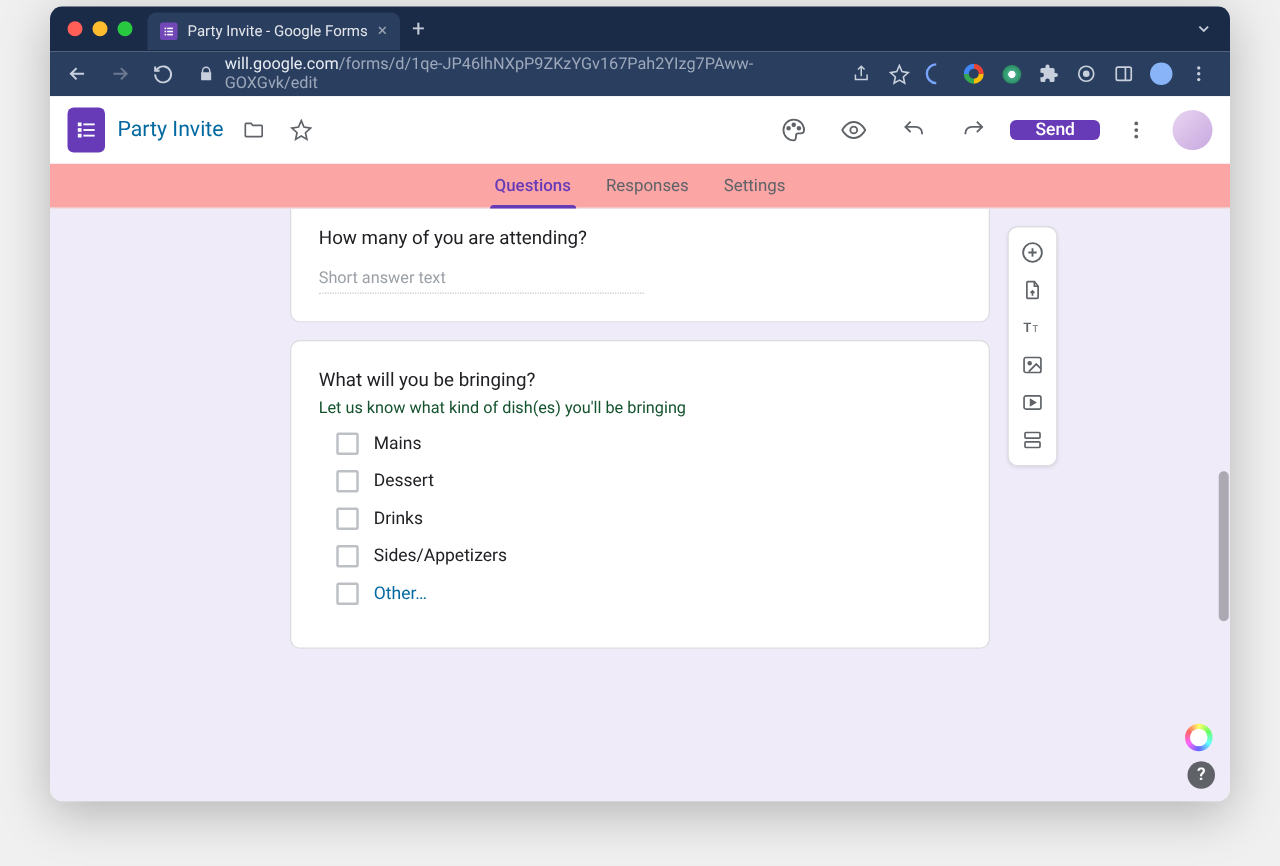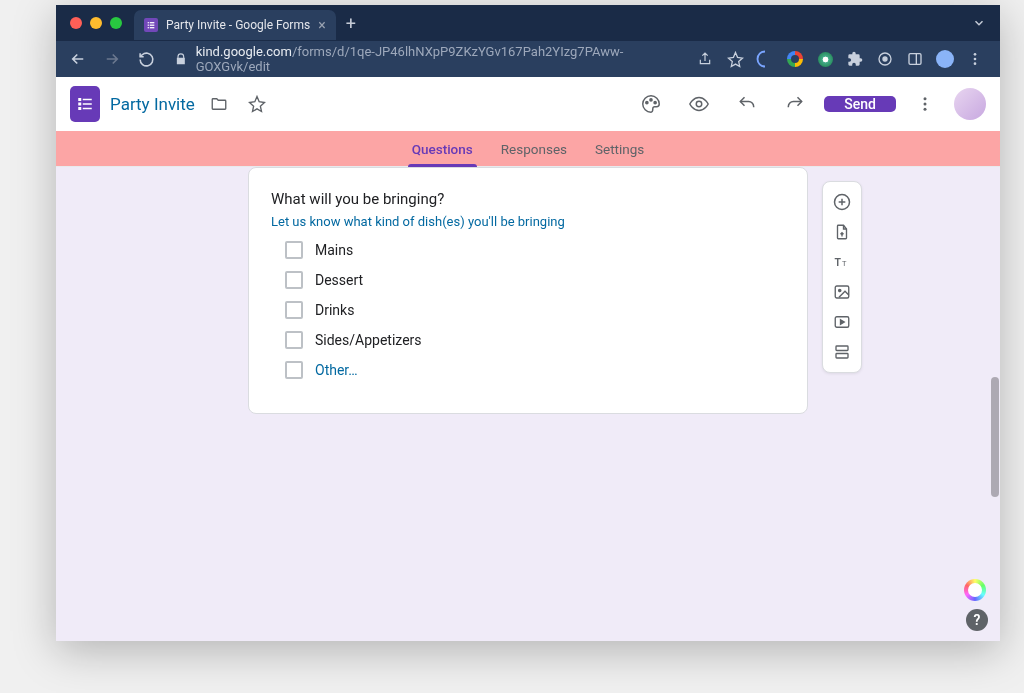--- a/index.html
+++ b/index.html
@@ -1,17 +1,17 @@
 <!DOCTYPE html>
 <html><head>
 <meta charset="utf-8">
 <style>
   * { box-sizing: border-box; margin: 0; padding: 0; font-family: -apple-system, BlinkMacSystemFont, "Segoe UI", Roboto, Arial, sans-serif; }
   body { background: #f0f0f0; width: 1024px; height: 693px; overflow: hidden; position: relative; }
-  .browser-window { position: absolute; top: 5px; left: 56px; width: 944px; height: 636px; background: #fff; border-radius: 0; box-shadow: 0 10px 40px rgba(0,0,0,0.25); overflow: hidden; display: flex; flex-direction: column; }
+  .browser-window { position: absolute; top: 5px; left: 40px; width: 944px; height: 636px; background: #fff; border-radius: 10px; box-shadow: 0 10px 40px rgba(0,0,0,0.25); overflow: hidden; display: flex; flex-direction: column; }
   
   
   .tab-strip { height: 36px; background: #1a2b47; display: flex; align-items: center; padding: 0 8px; }
   .traffic-lights { display: flex; gap: 8px; padding-left: 6px; padding-right: 12px; }
   .tl { width: 12px; height: 12px; border-radius: 50%; }
   .tl-red { background: #ff5f57; }
   .tl-yellow { background: #febc2e; }
   .tl-green { background: #28c840; }
   .tab { background: #2a3f5f; height: 30px; margin-top: 4px; border-radius: 7px 7px 0 0; display: flex; align-items: center; padding: 0 10px; min-width: 170px; color: #e4e6eb; font-size: 12px; gap: 8px; }
   .tab-favicon { width: 14px; height: 14px; background: #7248b9; border-radius: 2px; display:flex; align-items:center; justify-content:center;}
@@ -48,21 +48,21 @@
   .ftab { font-size: 13.5px; color:#5f6368; cursor:pointer; height:36px; display:flex; align-items:center; position:relative; }
   .ftab.active { color: #673ab7; font-weight: 500; }
   .ftab.active::after { content:""; position:absolute; bottom:0; left:-4px; right:-4px; height:3px; background:#673ab7; border-radius: 3px 3px 0 0; }
   
   
   .content { flex:1; background:#f0ebf8; position: relative; overflow:hidden; }
   .cards-col { position:absolute; left:50%; transform:translateX(-50%); width:560px; top:0; }
   .card { background:#fff; border-radius:8px; padding: 22px 22px; margin-bottom: 14px; border: 1px solid #dadce0; }
   .card.first { border-radius: 0 0 8px 8px; border-top:none; margin-top:0; padding-top:14px;}
   .q-title { font-size: 15px; color:#202124; margin-bottom: 16px; }
-  .q-desc { font-size: 13px; color:#0369a1; margin-top: -10px; }
+  .q-desc { font-size: 13px; color:#14532d; margin-top: -10px; }
   .short-ans { font-size: 13px; color:#9aa0a6; border-bottom: 1px dotted #c4c7cc; padding-bottom: 4px; width: 260px; }
   .opt-row { display:flex; align-items:center; gap:12px; margin: 12px 14px; }
   .cbox { width:18px; height:18px; border: 2px solid #bdc1c6; border-radius:2px; flex-shrink:0; }
   .opt-label { font-size: 14px; color:#202124; }
   .opt-label.muted { color:#0369a1; }
   
   
   .float-tb { position:absolute; top: 14px; left: calc(50% + 294px); width: 40px; background:#fff; border: 1px solid #dadce0; border-radius: 8px; padding: 6px 0; box-shadow: 0 1px 3px rgba(0,0,0,0.08); display:flex; flex-direction:column; align-items:center; gap:2px; }
   .ft-btn { width:36px; height:28px; display:flex; align-items:center; justify-content:center; color:#5f6368; cursor:pointer; }
   
@@ -121,21 +121,21 @@
     <div class="nav-btn">
       <svg width="17" height="17" viewBox="0 0 24 24" fill="none" stroke="currentColor" stroke-width="2.2">
           <path d="M3 12a9 9 0 1 0 3-6.7L3 8"></path>
           <path d="M3 3v5h5"></path>
         </svg>
     </div>
     <div class="addr">
       <svg class="addr-lock" viewBox="0 0 24 24" fill="currentColor">
           <path d="M6 10V8a6 6 0 1 1 12 0v2h1v11H5V10h1zm2 0h8V8a4 4 0 1 0-8 0v2z"></path>
         </svg>
-      <span><span class="addr-host">kind.google.com</span><span class="addr-path">/forms/d/1qe-JP46lhNXpP9ZKzYGv167Pah2YIzg7PAww-GOXGvk/edit</span></span>
+      <span><span class="addr-host">will.google.com</span><span class="addr-path">/forms/d/1qe-JP46lhNXpP9ZKzYGv167Pah2YIzg7PAww-GOXGvk/edit</span></span>
     </div>
     <div class="url-actions">
       <div class="url-act">
           <svg width="16" height="16" viewBox="0 0 24 24" fill="none" stroke="currentColor" stroke-width="1.8">
             <path d="M12 3v12M8 7l4-4 4 4M5 13v6h14v-6"></path>
           </svg>
         </div>
       <div class="url-act">
           <svg width="17" height="17" viewBox="0 0 24 24" fill="none" stroke="currentColor" stroke-width="1.8">
             <path d="M12 2l2.9 6.9L22 10l-5.5 4.9L18 22l-6-3.5L6 22l1.5-7.1L2 10l7.1-1.1z"></path>
@@ -246,20 +246,24 @@
 
   <div class="forms-tabs">
     <div class="ftab active">Questions</div>
     <div class="ftab">Responses</div>
     <div class="ftab">Settings</div>
   </div>
 
   <div class="content">
     <div class="cards-col">
 
+      <div class="card first">
+        <div class="q-title">How many of you are attending?</div>
+        <div class="short-ans">Short answer text</div>
+      </div>
 
       <div class="card">
         <div class="q-title">What will you be bringing?</div>
         <div class="q-desc">Let us know what kind of dish(es) you'll be bringing</div>
         <div class="opt-row">
             <div class="cbox"></div>
             <span class="opt-label">Mains</span>
           </div>
         <div class="opt-row">
             <div class="cbox"></div>

